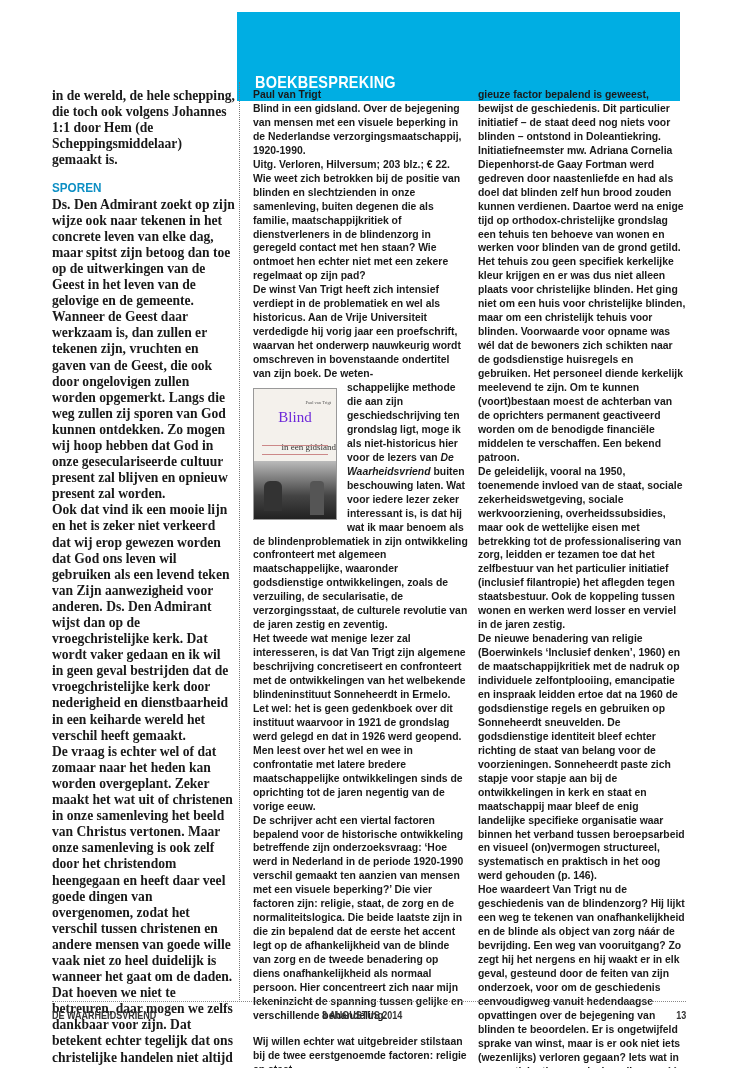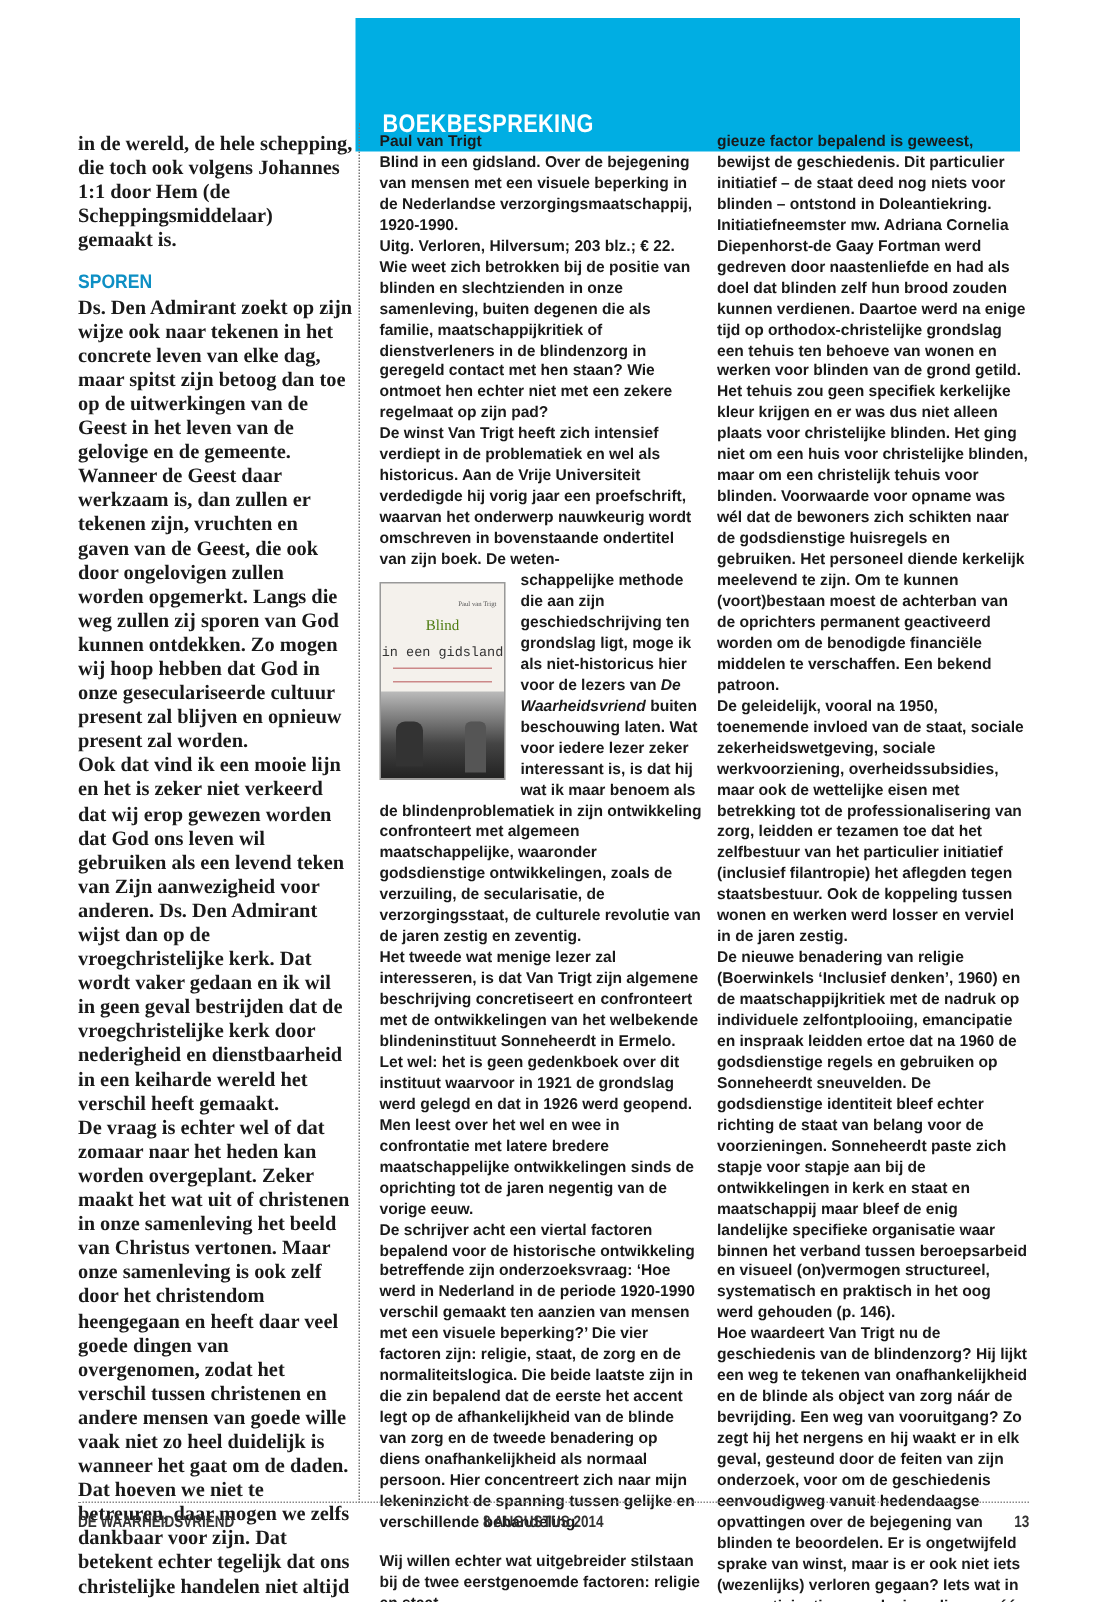--- a/index.html
+++ b/index.html
@@ -10,22 +10,22 @@
   .col1 { left:52px; width:183px; font-family:"Liberation Serif", serif; font-size:13.6px; line-height:16.1px; }
   .col2 { left:253px; width:215px; font-family:"Liberation Sans", sans-serif; font-size:10.4px; line-height:13.95px; }
   .col3 { left:478px; width:209px; font-family:"Liberation Sans", sans-serif; font-size:10.4px; line-height:13.95px; }
   .vline { position:absolute; left:239px; top:82px; height:920px; border-left:1px dotted #777; }
   p { margin:0;font-weight:bold; }
   .subhead { color:#0d8fc4; font-family:"Liberation Sans", sans-serif; font-weight:bold; font-size:13px; margin-top:12px; transform:scaleX(0.9); transform-origin:left; }
   .book-header { font-weight:bold; }
   .cover-wrap { float:left; width:84px; height:132px; margin:7px 10px 4px 0; }
   .cover { width:82px; height:130px; border:1px solid #999; background:#f4f1ec; position:relative; overflow:hidden; }
   .cover-author { position:absolute; right:5px; top:7px; font-size:4.5px; color:#555; font-family:"Liberation Serif", serif; }
-  .cover-title1 { position:absolute; left:0; right:0; top:22px; text-align:center; color:#4d7c0f; font-family:"Liberation Serif", serif; font-size:10px; }
-  .cover-title2 { position:absolute; left:0; right:0; top:40px; text-align:center; color:#333; font-family:Liberation Mono, monospace; font-size:9px; }
+  .cover-title1 { position:absolute; left:0; right:0; top:22px; text-align:center; color:#6d28d9; font-family:"Liberation Serif", serif; font-size:15px; }
+  .cover-title2 { position:absolute; left:0; right:0; top:52px; text-align:right; color:#333; font-family:Liberation Serif, serif; font-size:9px; }
   .cover-sub { position:absolute; left:8px; right:8px; top:56px; height:8px; border-top:1px solid #c88; border-bottom:1px solid #c88; }
   .cover-photo { position:absolute; left:0; right:0; bottom:0; height:58px; background:linear-gradient(180deg,#bbb 0%,#888 25%,#444 60%,#222 100%); }
   .cover-photo::before { content:""; position:absolute; left:10px; bottom:8px; width:18px; height:30px; background:#333; border-radius:6px 6px 0 0; }
   .cover-photo::after { content:""; position:absolute; right:12px; bottom:4px; width:14px; height:34px; background:#555; border-radius:4px 4px 0 0; }
   .footer-line { position:absolute; left:52px; top:1001px; width:634px; border-top:1px dotted #888; }
   .footer { position:absolute; top:1009px; font-family:"Liberation Sans", sans-serif; font-weight:bold; font-size:11px; color:#333; }
   .f-left { left:52px; transform:scaleX(0.82); transform-origin:left; }
   .f-center { left:322px; transform:scaleX(0.82); transform-origin:left; }
   .f-right { right:52px; transform:scaleX(0.82); transform-origin:right; }
   .gap { height:12px; }

